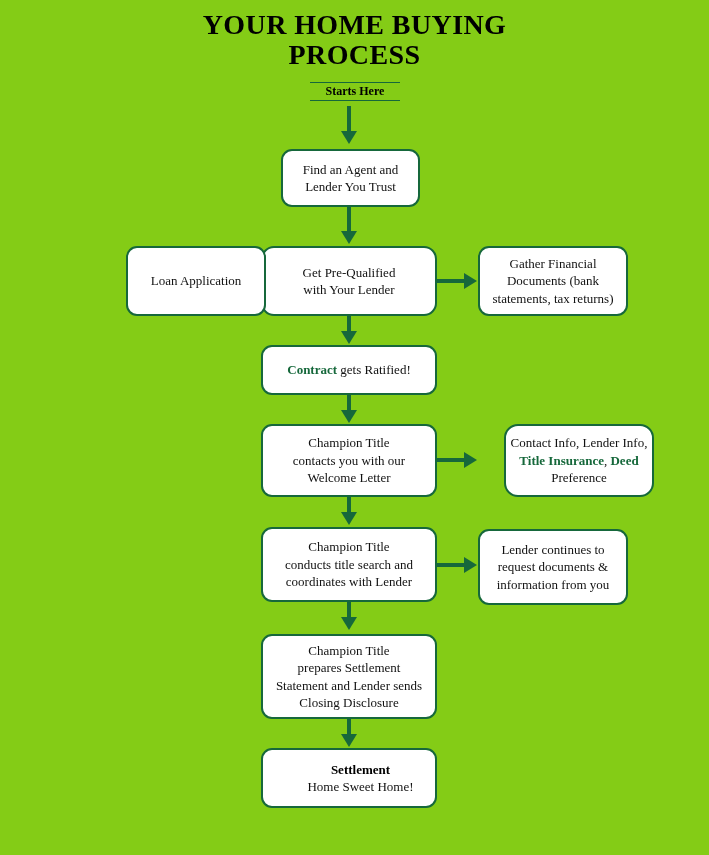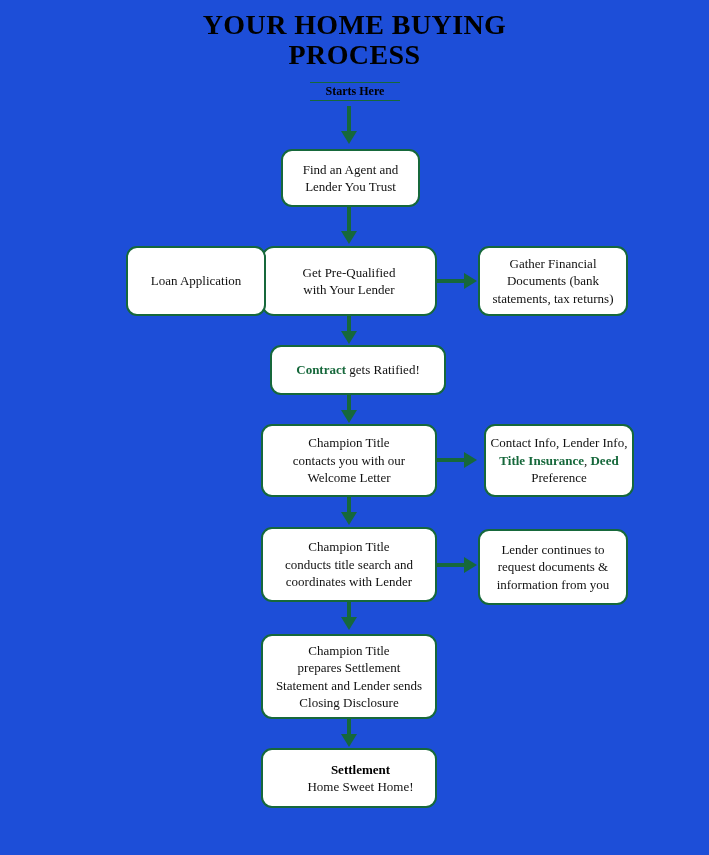--- a/index.html
+++ b/index.html
@@ -7,21 +7,21 @@
     width: 709px;
     height: 855px;
     background: #ffffff;
     font-family: "Liberation Serif", "DejaVu Serif", serif;
     overflow: hidden;
   }
   #page {
     position: relative;
     width: 709px;
     height: 855px;
-    background: #1d4ed8;
+    background: #84cc16;
   }
 
   
   .title {
     position: absolute;
     left: 0;
     top: 10px;
     width: 709px;
     text-align: center;
     font-size: 28px;
@@ -147,41 +147,41 @@
     <div class="inner">
       <span>Gather Financial</span><br>
       <span>Documents (bank</span><br>
       <span>statements, tax returns)</span>
     </div>
   </div>
 
   <div class="vline" style="left:347px; top:316px; height:17px;"></div>
   <div class="arrow-down" style="left:340.5px; top:331px;"></div>
 
-  <div class="node" style="left:261px; top:345px; width:176px; height:50px;margin-left:9px;">
+  <div class="node" style="left:261px; top:345px; width:176px; height:50px;">
     <div class="inner">
       <span class="kw">Contract</span><span> gets Ratified!</span>
     </div>
   </div>
 
   <div class="vline" style="left:347px; top:395px; height:17px;"></div>
   <div class="arrow-down" style="left:340.5px; top:410px;"></div>
 
   <div class="node" style="left:261px; top:424px; width:176px; height:73px;">
     <div class="inner">
       <span>Champion Title</span><br>
       <span>contacts you with our</span><br>
       <span>Welcome Letter</span>
     </div>
   </div>
 
   <div class="hline" style="left:437px; top:458px; width:28px;"></div>
   <div class="arrow-right" style="left:464px; top:451.5px;"></div>
 
-  <div class="node" style="left:484px; top:424px; width:150px; height:73px;">
+  <div class="node" style="left:504px; top:424px; width:150px; height:73px;border-radius:14px;">
     <div class="inner">
       <span>Contact Info, Lender Info, </span><span class="kw">Title Insurance</span><span>, </span><span class="kw">Deed</span><span> Preference</span>
     </div>
   </div>
 
   <div class="vline" style="left:347px; top:497px; height:17px;"></div>
   <div class="arrow-down" style="left:340.5px; top:512px;"></div>
 
   <div class="node" style="left:261px; top:527px; width:176px; height:75px;">
     <div class="inner">

